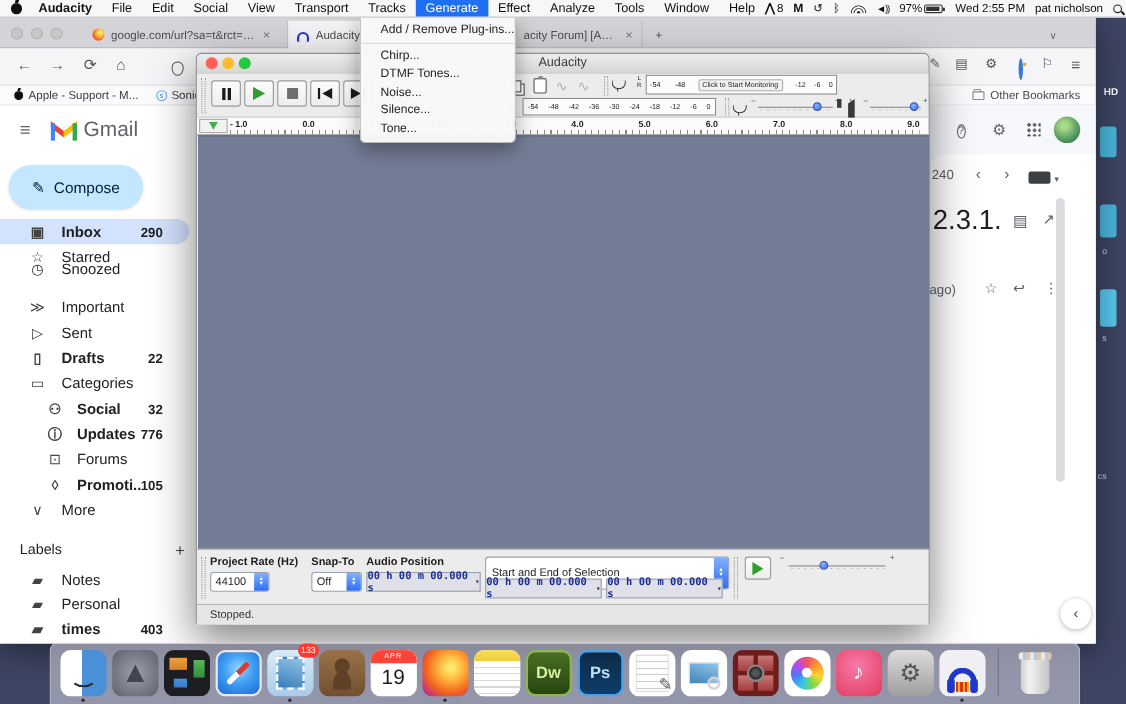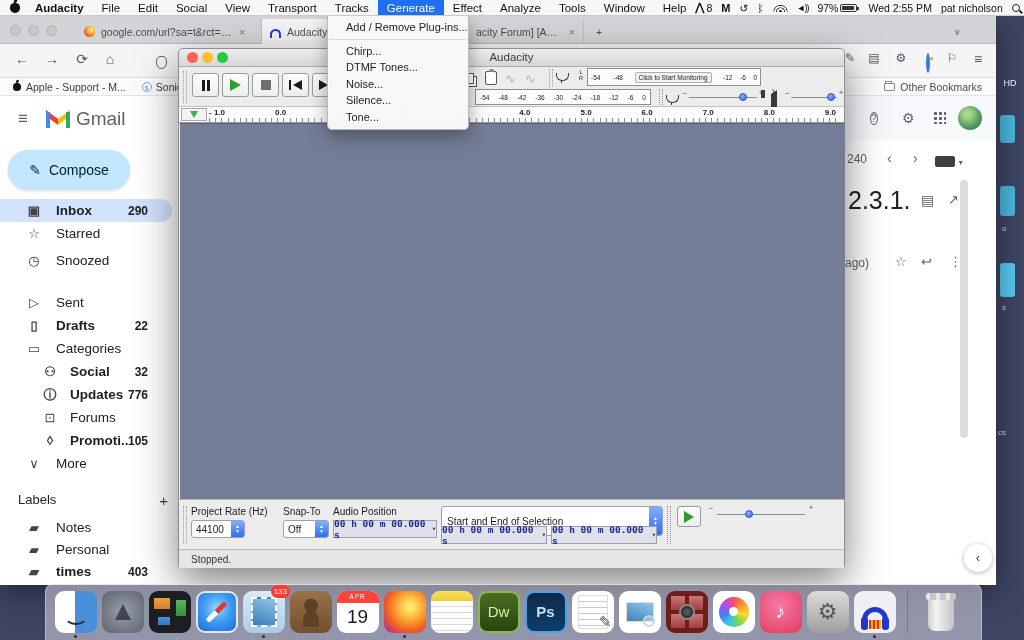--- a/index.html
+++ b/index.html
@@ -1,20 +1,20 @@
 <!DOCTYPE html>
 <html><head>
 <meta charset="utf-8">
 <style>
   *{margin:0;padding:0;box-sizing:border-box}
   html,body{width:1024px;height:640px;overflow:hidden}
   body{font-family:"Liberation Sans",sans-serif;background:#3e4563;position:relative}
   
   #desktop{position:absolute;inset:0;background:#3e4563}
-  .hd-label{position:absolute;left:996px;top:78px;width:28px;text-align:center;color:#fff;font-size:9px;font-weight:normal}
+  .hd-label{position:absolute;left:996px;top:78px;width:28px;text-align:center;color:#fff;font-size:9px;font-weight:bold}
   .side-tab{position:absolute;left:1000px;width:15px;border-radius:3px;background:#4ab6dc}
   .frag{position:absolute;color:#cfd4e8;font-size:8px}
   
   #menubar{position:absolute;left:0;top:0;width:1024px;height:16px;background:#f7f7f7;border-bottom:1px solid #c9c9c9;display:flex;align-items:center;font-size:11.5px;color:#111;z-index:100}
   .mb-left{display:flex;align-items:center;height:100%}
   .mb-item{padding:0 9px;height:100%;display:flex;align-items:center;white-space:nowrap}
   .mb-app{font-weight:bold}
   .mb-item.active{background:#1e6ff2;color:#fff}
   .apple{width:10px;height:10px;background:#111;border-radius:45% 45% 48% 48%;position:relative;margin:0 6px 0 10px}
   .apple::before{content:"";position:absolute;left:4px;top:-4px;width:3px;height:4px;background:#111;border-radius:50% 0;transform:rotate(20deg)}
@@ -117,21 +117,21 @@
   .spk{width:0;height:0;border-top:4px solid transparent;border-bottom:4px solid transparent;border-right:6px solid #3a3a3a;position:relative}
   .spk::before{content:"";position:absolute;left:-10px;top:-4px;width:4px;height:8px;background:#3a3a3a}
   .spk::after{content:")";position:absolute;left:1px;top:-6px;font-size:9px;color:#3a3a3a}
   .ruler{position:absolute;left:0;top:58px;width:100%;height:16px;background:#fbfbfb;border-bottom:1px solid #9a9a9a}
   .rulbox{position:absolute;left:2px;top:1px;width:26px;height:13px;border:1px solid #aaa;background:#f2f2f2;display:flex;align-items:center;justify-content:center}
   .gtri{width:0;height:0;border-top:7px solid #3fae49;border-left:4.5px solid transparent;border-right:4.5px solid transparent}
   .rlabels{position:absolute;left:30px;right:8px;top:1px;display:flex;justify-content:space-between;font-size:8px;font-weight:bold;color:#222}
   .rticks{position:absolute;left:30px;right:8px;bottom:0;height:4px;background-image:repeating-linear-gradient(90deg,#888 0 1px,transparent 1px 6.2px)}
   .track{position:absolute;left:1px;top:74px;width:665px;height:376px;background:#747d96;border-top:1px solid #5c6478}
   .botbar{position:absolute;left:0;top:450px;width:100%;height:50px;background:#ececec;border-top:1px solid #b5b5b5;font-size:10px;color:#1c1c1c}
-  .blabel{position:absolute;top:6px;font-weight:normal;white-space:nowrap}
+  .blabel{position:absolute;top:6px;font-weight:bold;white-space:nowrap}
   .combo{position:absolute;height:18px;background:#fff;border:1px solid #9aa0b0;border-radius:3px;display:flex;align-items:center;font-size:10px}
   .combo .cv{padding:0 4px;flex:1}
   .stepper{width:13px;height:100%;background:linear-gradient(#7fb0ff,#2f6ef0);border-radius:0 2px 2px 0;display:flex;flex-direction:column;align-items:center;justify-content:center;color:#fff;font-size:5px;line-height:5px}
   .timefield{position:absolute;height:18px;background:#dfe0ea;border:1px solid #9aa0b0;display:flex;align-items:center;justify-content:center;gap:2px;font-family:"DejaVu Sans Mono",monospace;font-size:9.5px;font-weight:bold;color:#1b2f92}
   .timefield .car{font-size:7px;color:#333}
   .selcombo{position:absolute;top:6px;height:30px;background:#fff;border:1px solid #9aa0b0;border-radius:3px;display:flex;align-items:center;font-size:10px}
   .playbtn{position:absolute;top:6px;width:24px;height:21px;background:linear-gradient(#fdfdfd,#ededed);border:1px solid #9a9a9a;border-radius:3px;display:flex;align-items:center;justify-content:center}
   .playbtn i{width:0;height:0;border-left:10px solid #2f9e2f;border-top:6px solid transparent;border-bottom:6px solid transparent}
   .statusbar{position:absolute;left:0;top:500px;width:100%;height:19px;background:#e6e6e6;border-top:1px solid #b5b5b5;font-size:10px;color:#333;display:flex;align-items:center;padding-left:12px}
   
@@ -151,21 +151,21 @@
   .badge{position:absolute;top:-4px;right:-4px;min-width:16px;height:13px;background:#ff3b30;border-radius:7px;color:#fff;font-size:8px;line-height:13px;text-align:center;padding:0 3px;z-index:2}
   .t-cont{background:linear-gradient(#9a7148,#71502f)}
   .t-cont i{width:30px;height:30px;background:radial-gradient(circle at 50% 28%,#5f4226 25%,transparent 27%),radial-gradient(ellipse at 50% 90%,#5f4226 38%,transparent 40%)}
   .t-cal{background:#fff;flex-direction:column}
   .t-cal .cm{width:100%;height:12px;background:#ff453a;color:#fff;font-size:6.5px;text-align:center;line-height:12px;letter-spacing:1px}
   .t-cal .cd{flex:1;width:100%;text-align:center;font-size:19px;color:#1c1c1c;line-height:27px}
   .t-fx{background:radial-gradient(circle at 62% 38%,#ffe76a 8%,#ffb13a 32%,#f2641d 62%,#d03a6e 82%,#8a2f9e 98%);border-radius:50%}
   .t-notes{background:#fff;flex-direction:column}
   .t-notes .ny{width:100%;height:10px;background:linear-gradient(#f8df58,#f0cb3a)}
   .t-notes .nl{flex:1;width:100%;background:repeating-linear-gradient(#fff 0 5px,#d8d8d8 5px 6px)}
-  .t-dw{background:linear-gradient(#4a6e23,#274510);border:2px solid #8fb84a;color:#d6f0a0;font-weight:normal;font-size:15px}
+  .t-dw{background:linear-gradient(#4a6e23,#274510);border:2px solid #8fb84a;color:#d6f0a0;font-weight:bold;font-size:15px}
   .t-ps{background:linear-gradient(#0d2b4a,#0d3d6b);border:2px solid #4aa3e8;color:#bfe3ff;font-weight:bold;font-size:15px}
   .t-te{background:#fff}
   .t-te .pg{width:30px;height:34px;background:repeating-linear-gradient(#fff 0 5px,#ccc 5px 6px);border:1px solid #ddd}
   .t-te .pen{position:absolute;right:2px;bottom:2px;font-size:15px;color:#555}
   .t-prev{background:#fff}
   .t-prev .ph{width:28px;height:20px;background:linear-gradient(200deg,#8fc7ec,#3f83b8);border:1px solid #ddd}
   .t-prev .lens{position:absolute;right:6px;bottom:6px;width:12px;height:12px;border:2.5px solid #d2d2d2;border-radius:50%;background:rgba(255,255,255,.35)}
   .t-pb{background:#6e1d1d;background-image:linear-gradient(#c87878,#a33c3c),linear-gradient(#c87878,#a33c3c),linear-gradient(#c87878,#a33c3c),linear-gradient(#c87878,#a33c3c);background-size:14px 14px,14px 14px,14px 14px,14px 14px;background-position:5px 5px,23px 5px,5px 23px,23px 23px;background-repeat:no-repeat}
   .t-pb .lens2{position:absolute;left:50%;top:50%;transform:translate(-50%,-50%);width:16px;height:16px;border-radius:50%;background:radial-gradient(circle,#555 30%,#222 70%);border:2px solid #888}
   .t-photos{background:#fff;border-radius:50%}
@@ -283,23 +283,27 @@
 
     <div class="gm-row active bold" style="top:103px">
       <span class="gi ic g-inbox"></span>
       <span class="lb">Inbox</span>
       <span class="ct">290</span>
     </div>
     <div class="gm-row" style="top:126px">
       <span class="gi ic g-star"></span>
       <span class="lb">Starred</span>
     </div>
-    <div class="gm-row" style="top:153px">
+    <div class="gm-row" style="top:137px">
       <span class="gi ic g-clock"></span>
       <span class="lb">Snoozed</span>
+    </div>
+    <div class="gm-row" style="top:172px">
+      <span class="gi ic g-imp"></span>
+      <span class="lb">Important</span>
     </div>
     <div class="gm-row" style="top:195px">
       <span class="gi ic g-sent"></span>
       <span class="lb">Sent</span>
     </div>
     <div class="gm-row bold" style="top:218px">
       <span class="gi ic g-draft"></span>
       <span class="lb">Drafts</span>
       <span class="ct">22</span>
     </div>

